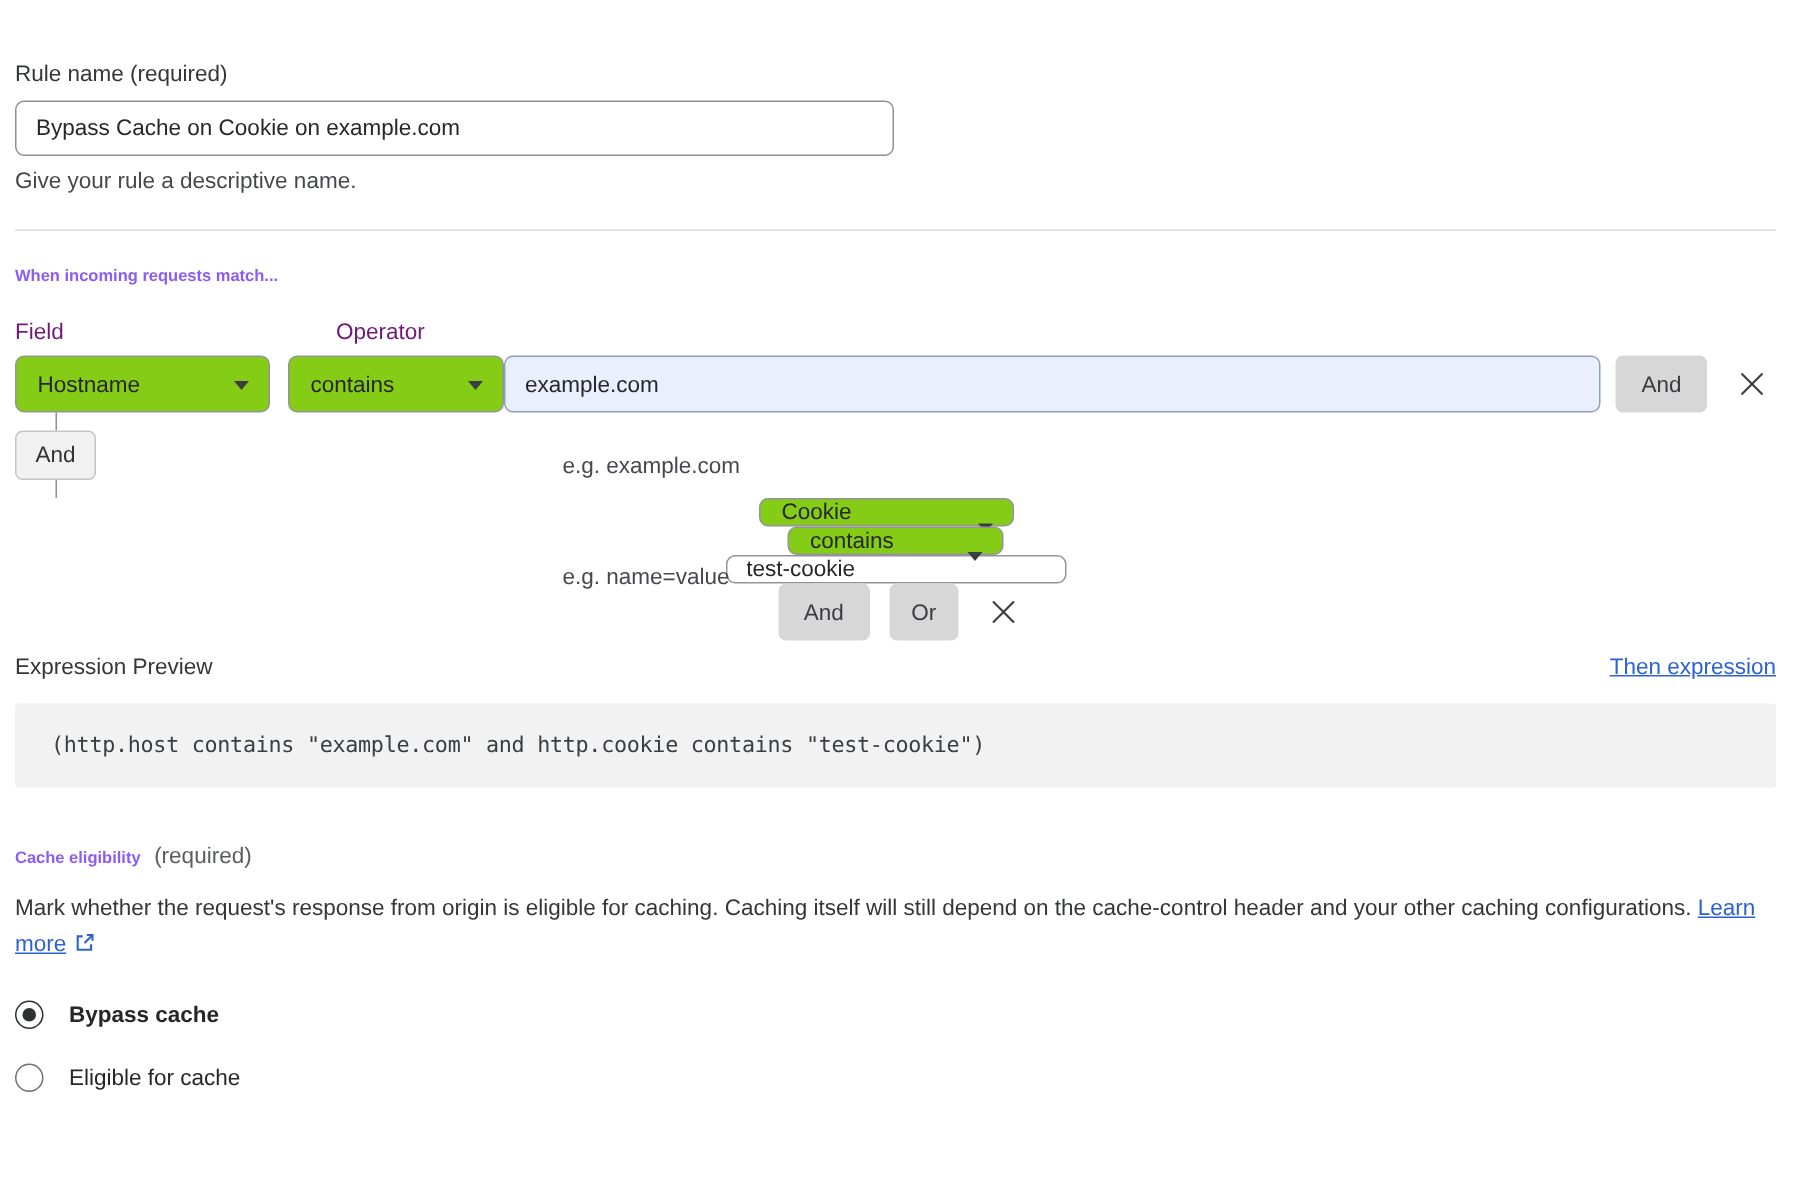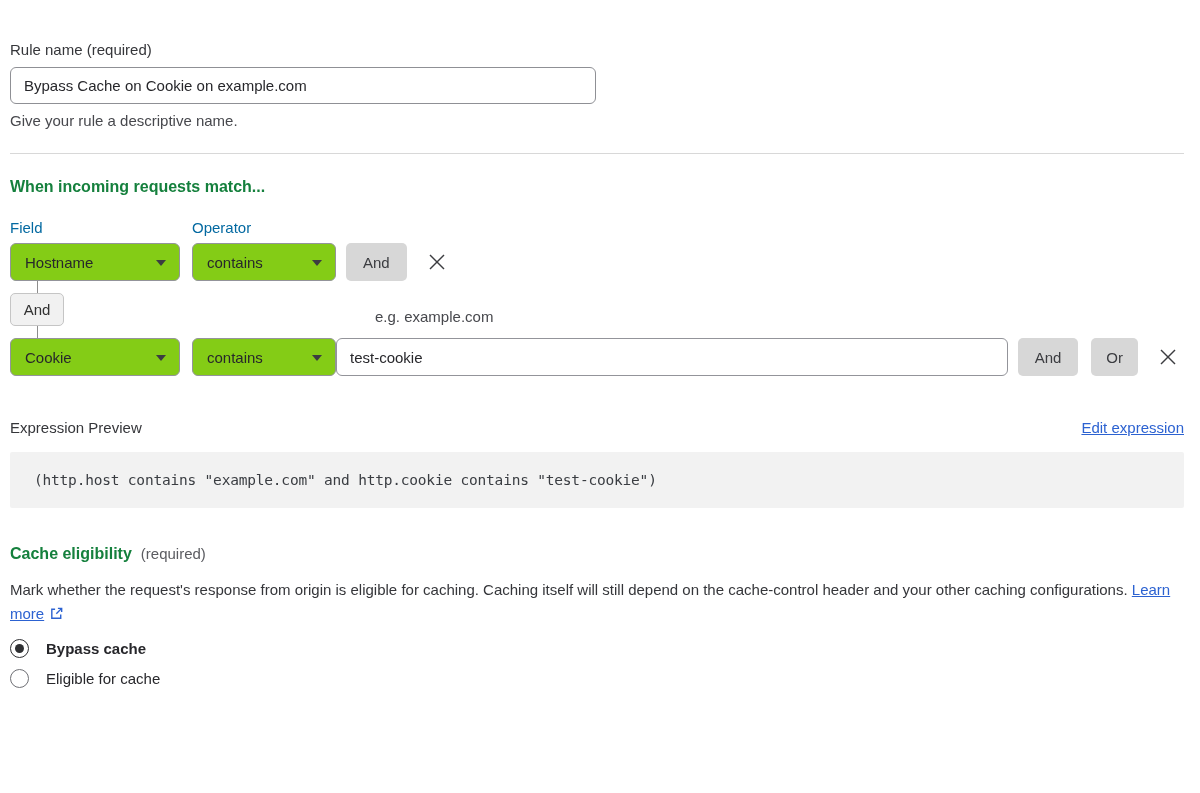--- a/index.html
+++ b/index.html
@@ -37,26 +37,26 @@
     color: #27272b;
     background: #fff;
     outline: none;
   }
   .help-text { margin-top: 8px; color: #47484d; }
 
   .divider { margin-top: 24px; height: 1px; background: #d8d8d8; }
 
   .section-heading {
     margin: 24px 0 0;
-    font-size: 16px;
+    font-size: 11px;
     font-weight: 700;
-    color: #15803d;
-  }
-
-  .col-labels { display: flex; margin-top: 23px; color: #0369a1; }
+    color: #8b5cf6;
+  }
+
+  .col-labels { display: flex; margin-top: 23px; color: #701a75; gap: 32px; }
   .col-labels .col-field { width: 182px; }
   .col-labels .col-operator { width: 179px; }
   .col-labels .col-value { flex: 1; }
 
   .rule-row { display: flex; align-items: center; margin-top: 7px; height: 38px; }
 
   .dropdown {
     position: relative;
     height: 38px;
     border: 1px solid #93949a;
@@ -172,21 +172,21 @@
 
   .description {
     margin: 15px 0 0;
     line-height: 24px;
     color: #35363a;
     max-width: 1164px;
   }
   .learn-more { color: #2c62d1; text-decoration: underline; cursor: pointer; }
   .ext-icon { display: inline-block; vertical-align: -2px; margin-left: 5px; }
 
-  .radio-option { display: flex; align-items: center; margin-top: 11px; cursor: pointer; }
+  .radio-option { display: flex; align-items: center; margin-top: 23px; cursor: pointer; }
   .radio-circle {
     width: 19px; height: 19px;
     border: 1.5px solid #6f7075;
     border-radius: 50%;
     position: relative;
     flex: none;
   }
   .radio-option.checked .radio-circle { border-color: #2f3033; }
   .radio-option.checked .radio-circle::after {
     content: "";
@@ -220,65 +220,67 @@
 
   <div class="rule-row">
     <div class="dropdown dd-field">
       <span>Hostname</span>
       <span class="chevron"></span>
     </div>
     <div class="dropdown dd-operator">
       <span>contains</span>
       <span class="chevron"></span>
     </div>
+    <input class="value-input highlighted" type="text" value="example.com" style="">
     <div class="row-actions">
       <button class="logic-btn">And</button>
       <button class="remove-btn">
         <svg width="22" height="22" viewBox="0 0 22 22">
           <line x1="4" y1="4" x2="18" y2="18" stroke="#3c3d41" stroke-width="1.4"></line>
           <line x1="18" y1="4" x2="4" y2="18" stroke="#3c3d41" stroke-width="1.4"></line>
         </svg>
       </button>
     </div>
   </div>
 
   <div class="row-gap">
     <div class="hint">e.g. example.com</div>
     <div class="connector">
       <div class="connector-line"></div>
       <button class="connector-btn">And</button>
       <div class="connector-line"></div>
     </div>
   </div>
 
-  <div class="rule-row" style="margin-top:0;">
+  <div class="rule-row" style="margin-top:0;flex-direction:column;">
     <div class="dropdown dd-field">
       <span>Cookie</span>
       <span class="chevron"></span>
     </div>
     <div class="dropdown dd-operator">
       <span>contains</span>
       <span class="chevron"></span>
     </div>
     <input class="value-input" type="text" value="test-cookie" style="">
     <div class="row-actions">
       <button class="logic-btn">And</button>
       <button class="logic-btn small">Or</button>
       <button class="remove-btn">
         <svg width="22" height="22" viewBox="0 0 22 22">
           <line x1="4" y1="4" x2="18" y2="18" stroke="#3c3d41" stroke-width="1.4"></line>
           <line x1="18" y1="4" x2="4" y2="18" stroke="#3c3d41" stroke-width="1.4"></line>
         </svg>
       </button>
     </div>
   </div>
+  <div class="hint-static">e.g. name=value</div>
 
   <div class="expr-header">
     <span class="expr-label">Expression Preview</span>
-    <a class="edit-link">Edit expression</a>
+    <a class="edit-link">Then expression</a>
   </div>
   <div class="code-block">(http.host contains "example.com" and http.cookie contains "test-cookie")</div>
 
 
   <div class="elig-heading">
     <span class="section-heading" style="margin:0;">Cache eligibility</span>
     <span class="required-note">(required)</span>
   </div>
 
   <p class="description"><span>Mark whether the request's response from origin is eligible for caching. Caching itself will still depend on the cache-control header and your other caching configurations.</span>

